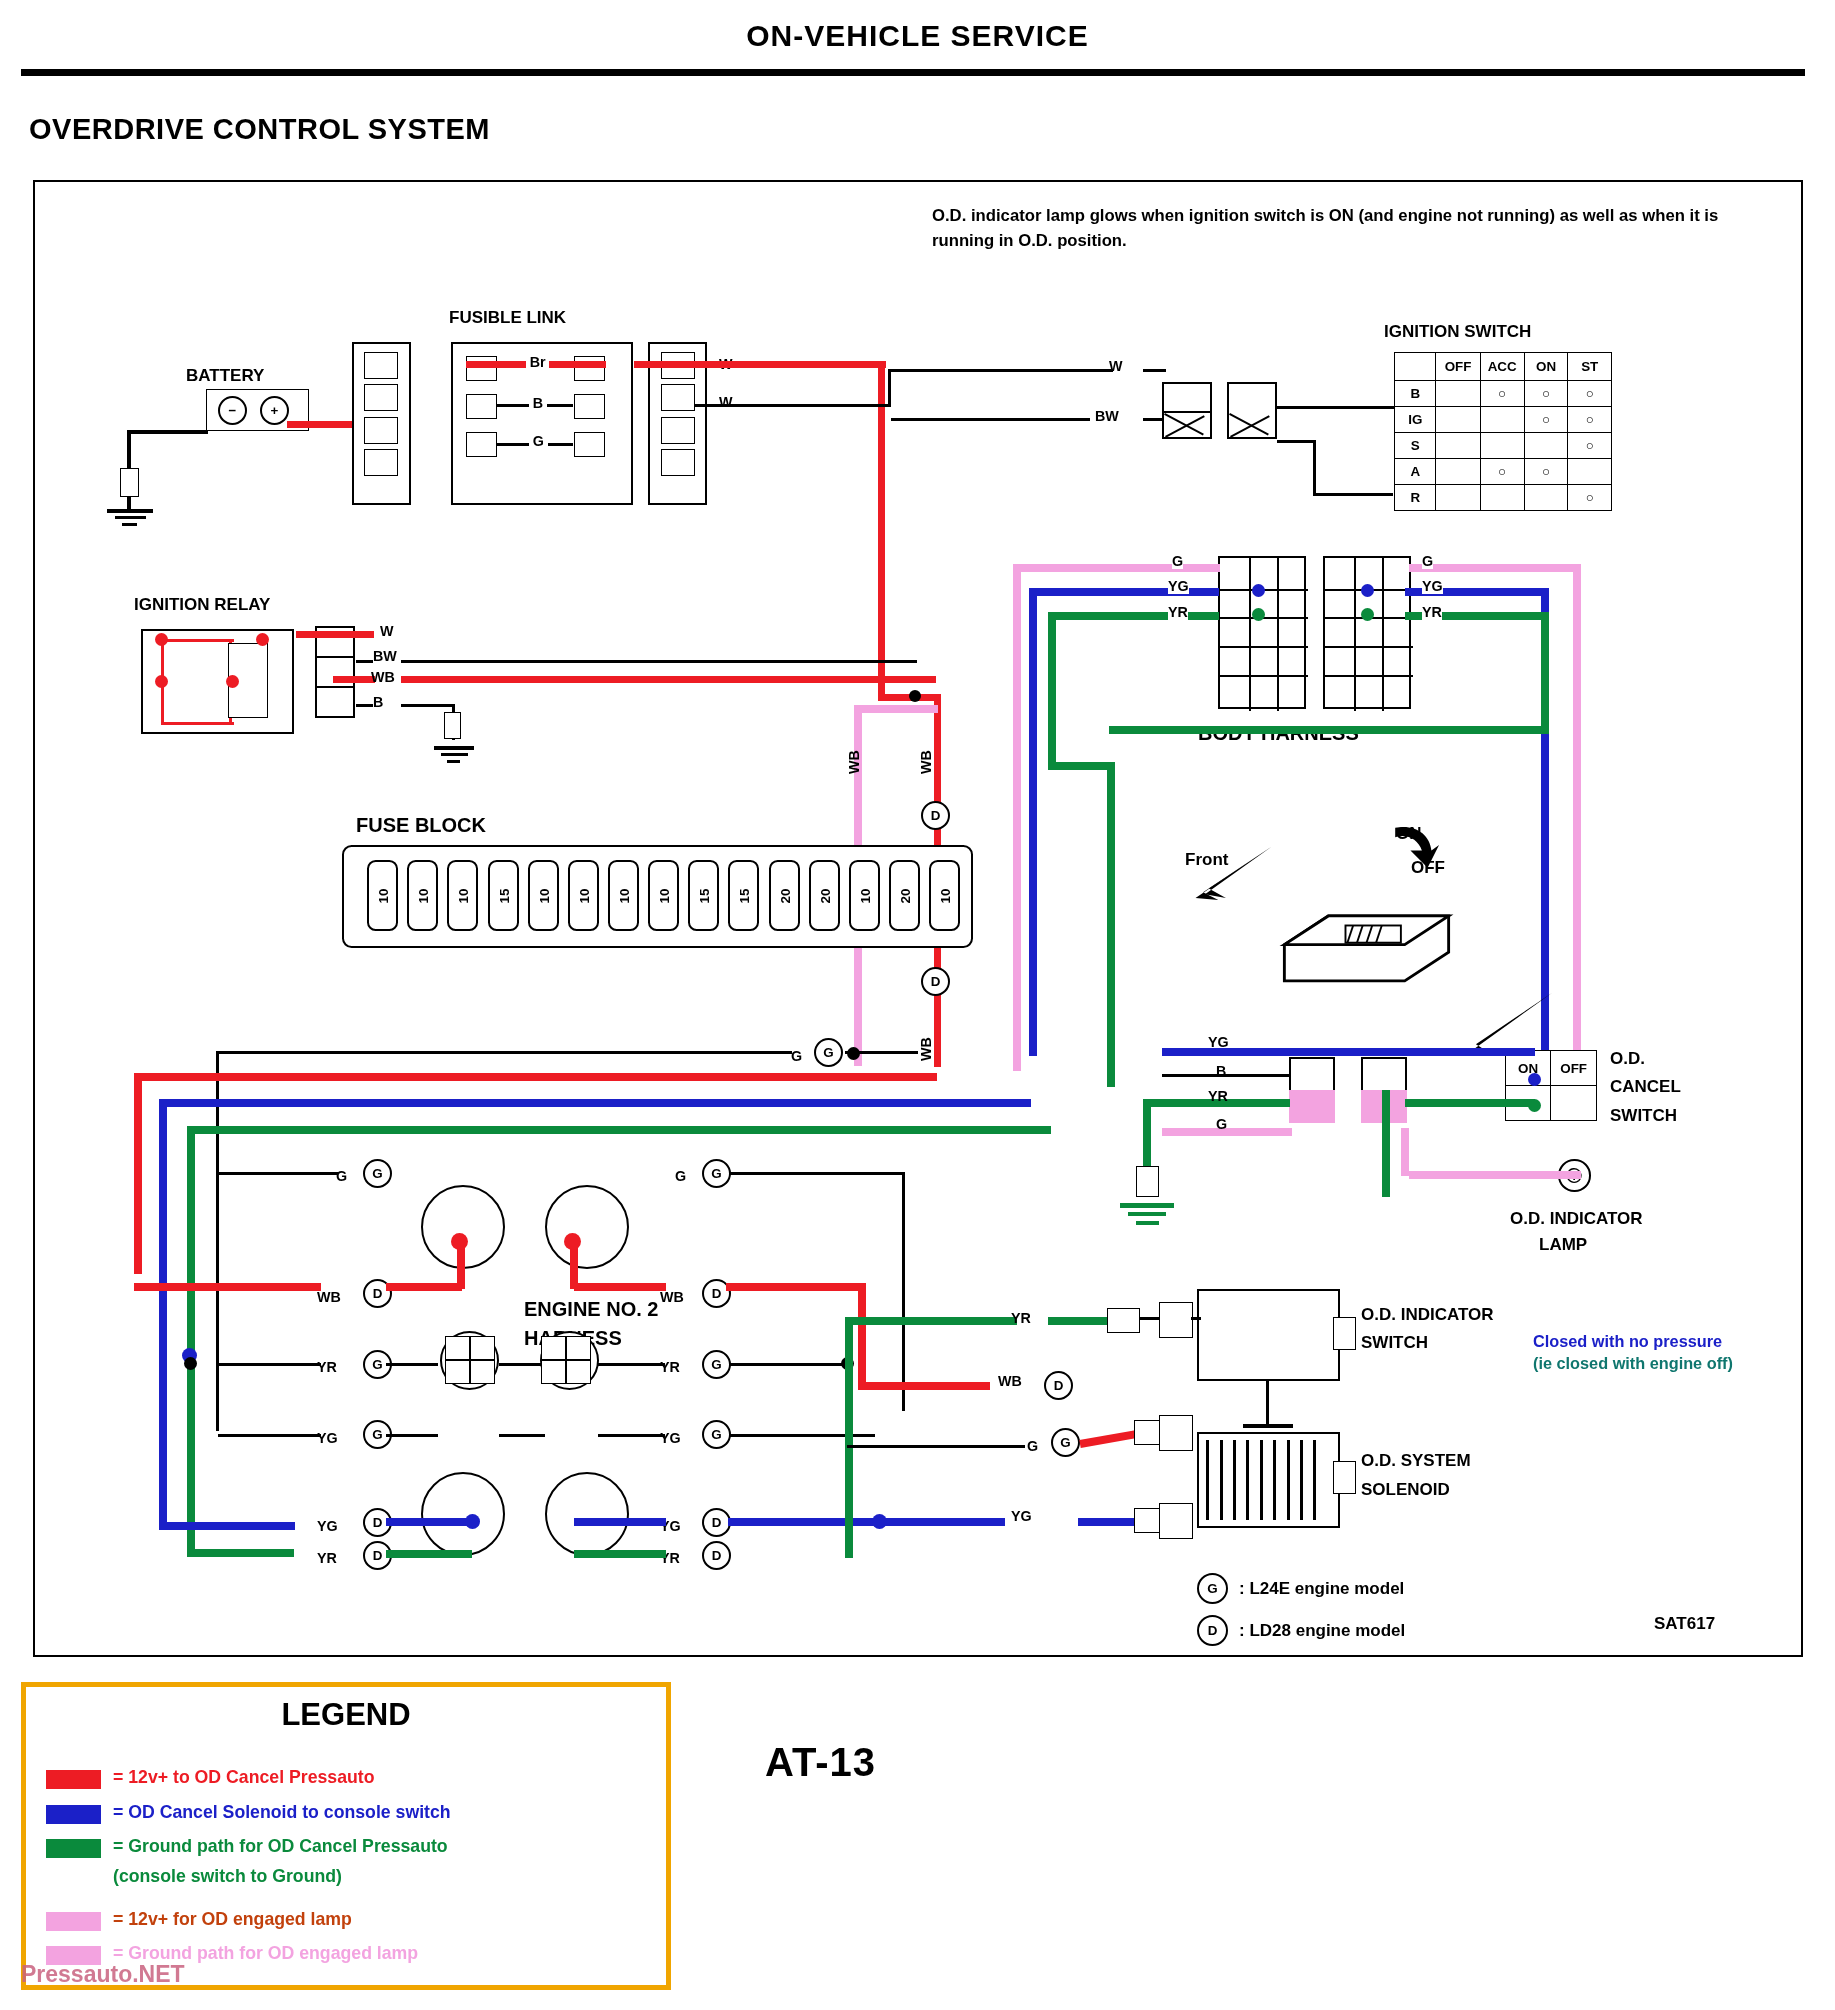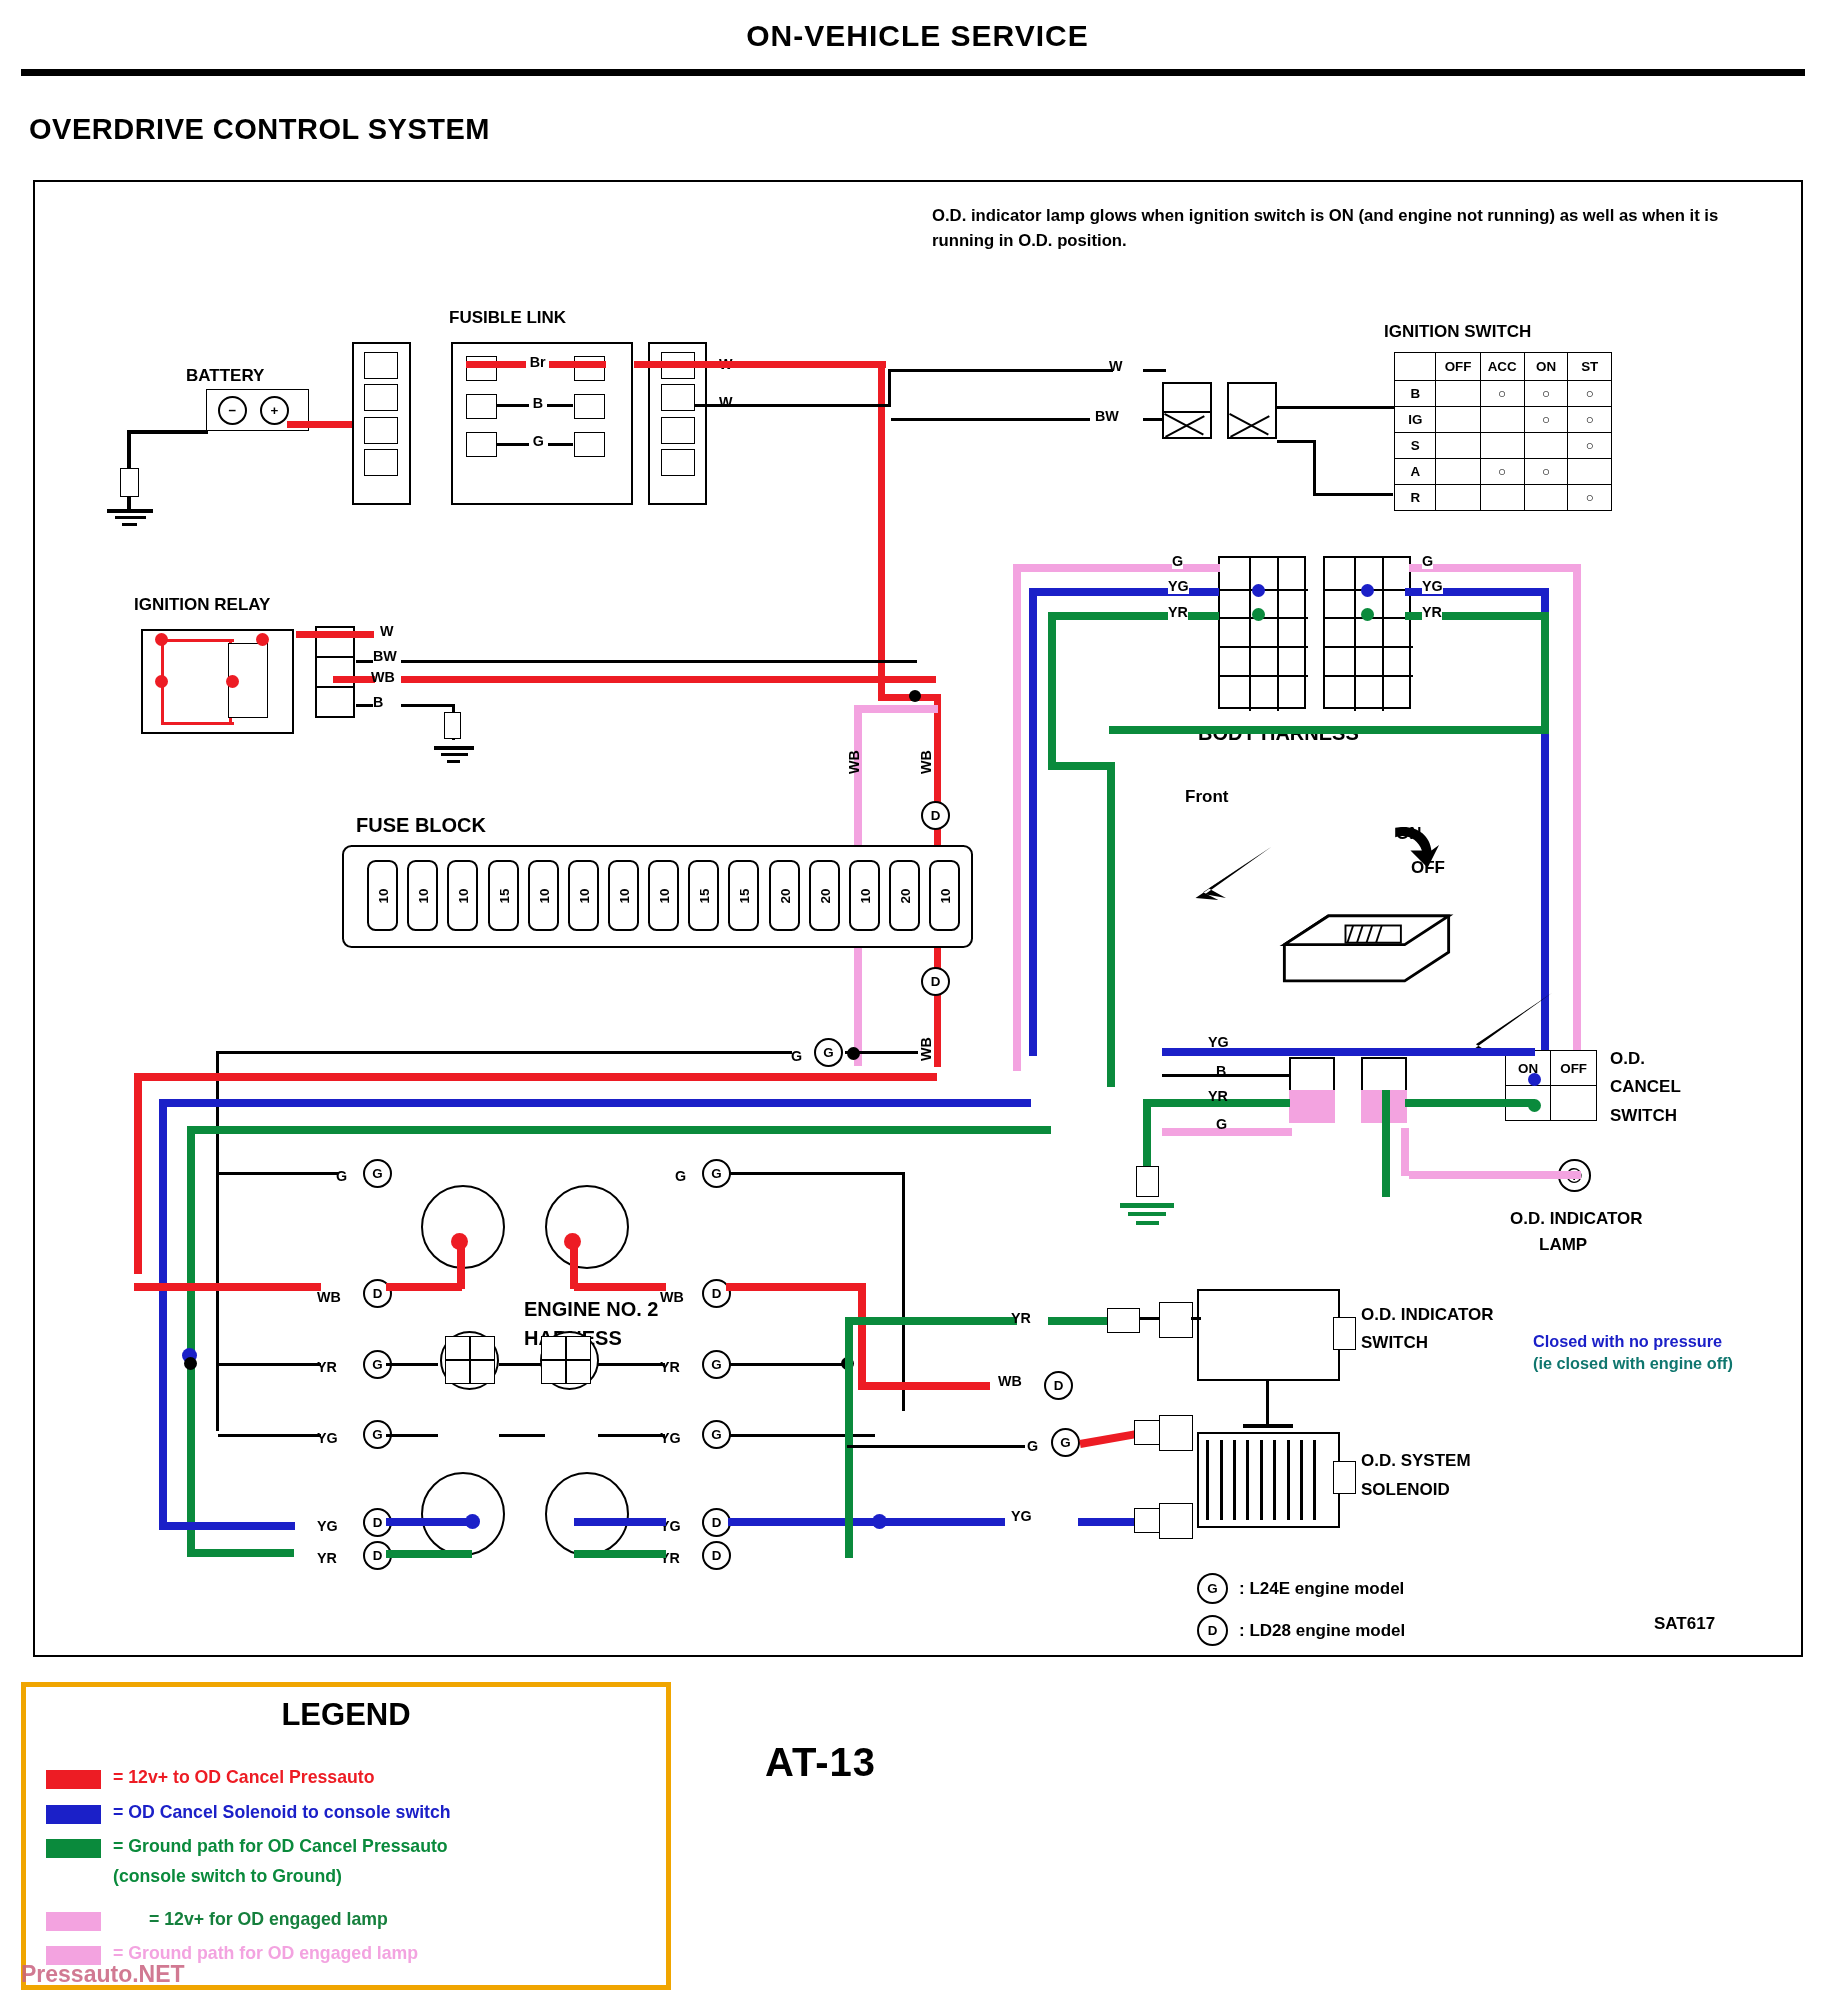--- a/index.html
+++ b/index.html
@@ -455,21 +455,21 @@
   <div class="w grn" style="left:1048px; top:612px; width:7.6px; height:158px;"></div>
   <div class="w grn" style="left:1107px; top:762px; width:7.6px; height:325px;"></div>
   <div class="w grn" style="left:1048px; top:762px; width:67px; height:7.6px;"></div>
   <div class="w grn" style="left:1405px; top:612px; width:143px; height:7.6px;"></div>
   <div class="lbl" style="left:1422px; top:604px; background:#fff;">YR</div>
   <div class="w grn" style="left:1541px; top:612px; width:7.6px; height:119px;"></div>
   <div class="w grn" style="left:1109px; top:726px; width:440px; height:7.6px;"></div>
   <div class="dot" style="left:1252px; top:608px; width:13.4px; height:13.4px; background:#0a8a3c;"></div>
   <div class="dot" style="left:1361px; top:608px; width:13.4px; height:13.4px; background:#0a8a3c;"></div>
 
-  <div class="lbl med" style="left:1185px; top:787px;">Front</div>
+  <div class="lbl med" style="left:1185px; top:850px;">Front</div>
   <div class="lbl med" style="left:1396px; top:824px;">ON</div>
   <div class="lbl med" style="left:1411px; top:858px;">OFF</div>
 
   <svg style="position:absolute; left:1176px; top:841px;" width="115" height="76" viewBox="0 0 120 80">
     <polygon points="100,6 20,60 44,62 28,54" fill="#000"></polygon>
     <path d="M100 6 L30 56 L52 60 L34 50 Z" fill="#000"></path>
   </svg>
   <svg style="position:absolute; left:1376px; top:822px;" width="67" height="82" viewBox="0 0 70 86">
     <path d="M20 6 C40 2 56 12 58 30 L66 24 L54 48 L36 30 L48 30 C44 18 32 12 20 16 Z" fill="#000"></path>
   </svg>
@@ -691,21 +691,21 @@
     <div class="legend-title">LEGEND</div>
   </div>
   <div class="swatch" style="left:46px; top:1770px; background:#ed1c24;"></div>
   <div class="legend-txt" style="left:113px; top:1767px; color:#ed1c24;">= 12v+ to OD Cancel Pressauto</div>
   <div class="swatch" style="left:46px; top:1805px; background:#1b20c8;"></div>
   <div class="legend-txt" style="left:113px; top:1802px; color:#1b20c8;">= OD Cancel Solenoid to console switch</div>
   <div class="swatch" style="left:46px; top:1839px; background:#0a8a3c;"></div>
   <div class="legend-txt" style="left:113px; top:1836px; color:#0a8a3c;">= Ground path for OD Cancel Pressauto</div>
   <div class="legend-txt" style="left:113px; top:1866px; color:#0a8a3c;">(console switch to Ground)</div>
   <div class="swatch" style="left:46px; top:1912px; background:#f3a3e0;"></div>
-  <div class="legend-txt" style="left:113px; top:1909px; color:#15803d;margin-left:36px;">= 12v+ for OD engaged lamp</div>
+  <div class="legend-txt" style="left:113px; top:1909px; color:#c2410c;">= 12v+ for OD engaged lamp</div>
   <div class="swatch" style="left:46px; top:1946px; background:#f3a3e0;"></div>
   <div class="legend-txt" style="left:113px; top:1943px; color:#f3a3e0;">= Ground path for OD engaged lamp</div>
 
   <div class="at13">AT-13</div>
   <div class="watermark">Pressauto.NET</div>
 
 </div>
 
 
 </body></html>

